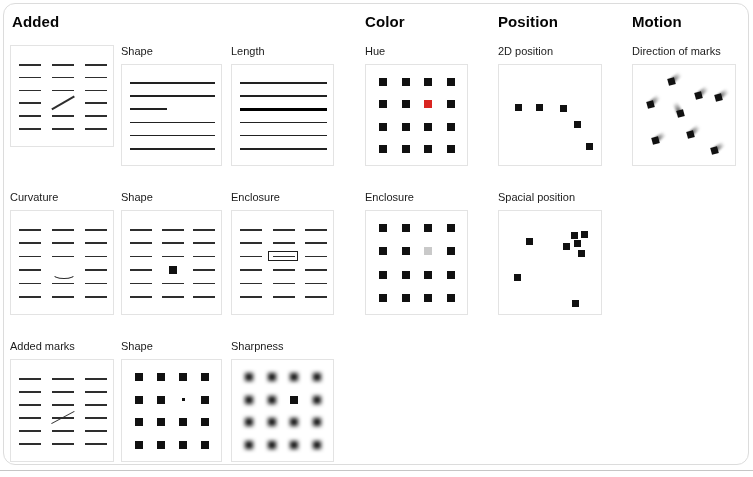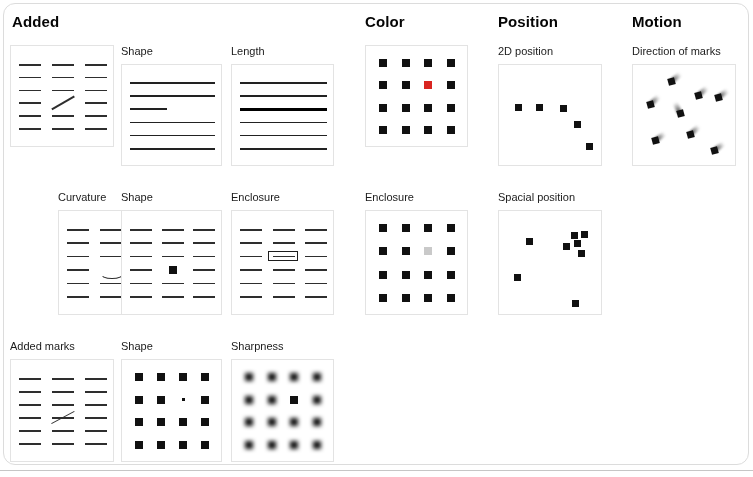--- a/index.html
+++ b/index.html
@@ -75,20 +75,21 @@
       <div class="card-box" style="height: 100px;">
         <div class="fig" style="left: 8px; top: 17px; width: 87px; height: 1.5px; background: rgb(34, 34, 34);"></div>
         <div class="fig" style="left: 8px; top: 30.2px; width: 87px; height: 1.5px; background: rgb(34, 34, 34);"></div>
         <div class="fig" style="left: 8px; top: 43.4px; width: 87px; height: 3px; background: rgb(0, 0, 0);"></div>
         <div class="fig" style="left: 8px; top: 56.6px; width: 87px; height: 1.5px; background: rgb(34, 34, 34);"></div>
         <div class="fig" style="left: 8px; top: 69.8px; width: 87px; height: 1.5px; background: rgb(34, 34, 34);"></div>
         <div class="fig" style="left: 8px; top: 83px; width: 87px; height: 1.5px; background: rgb(34, 34, 34);"></div>
       </div>
     </div>
     <div class="card" style="left: 365px; top: 45px; width: 103px;">
+      <div class="card-label">Hue</div>
       <div class="card-box" style="height: 100px;">
         <div class="fig" style="left: 13px; top: 13px; width: 8px; height: 8px; background: rgb(17, 17, 17); filter: none;"></div>
         <div class="fig" style="left: 35.6667px; top: 13px; width: 8px; height: 8px; background: rgb(17, 17, 17); filter: none;"></div>
         <div class="fig" style="left: 58.3333px; top: 13px; width: 8px; height: 8px; background: rgb(17, 17, 17); filter: none;"></div>
         <div class="fig" style="left: 81px; top: 13px; width: 8px; height: 8px; background: rgb(17, 17, 17); filter: none;"></div>
         <div class="fig" style="left: 13px; top: 35.3333px; width: 8px; height: 8px; background: rgb(17, 17, 17); filter: none;"></div>
         <div class="fig" style="left: 35.6667px; top: 35.3333px; width: 8px; height: 8px; background: rgb(17, 17, 17); filter: none;"></div>
         <div class="fig" style="left: 58.3333px; top: 35.3333px; width: 8px; height: 8px; background: rgb(217, 37, 33); filter: none;"></div>
         <div class="fig" style="left: 81px; top: 35.3333px; width: 8px; height: 8px; background: rgb(17, 17, 17); filter: none;"></div>
         <div class="fig" style="left: 13px; top: 57.6667px; width: 8px; height: 8px; background: rgb(17, 17, 17); filter: none;"></div>
@@ -125,21 +126,21 @@
         <div class="fig" style="left: 47px; top: 45.5px; width: 14px; height: 5px; background: linear-gradient(90deg, rgba(30, 30, 30, 0.9) 0%, rgba(30, 30, 30, 0) 85%); transform-origin: 0px 50%; transform: rotate(-115deg); filter: blur(1.2px); border-radius: 2px;"></div>
         <div class="fig" style="left: 43.5px; top: 44.5px; width: 7px; height: 7px; background: rgb(17, 17, 17); transform: rotate(-15deg);"></div>
         <div class="fig" style="left: 22px; top: 72.5px; width: 14px; height: 5px; background: linear-gradient(90deg, rgba(30, 30, 30, 0.9) 0%, rgba(30, 30, 30, 0) 85%); transform-origin: 0px 50%; transform: rotate(-35deg); filter: blur(1.2px); border-radius: 2px;"></div>
         <div class="fig" style="left: 18.5px; top: 71.5px; width: 7px; height: 7px; background: rgb(17, 17, 17); transform: rotate(-15deg);"></div>
         <div class="fig" style="left: 57px; top: 66.5px; width: 14px; height: 5px; background: linear-gradient(90deg, rgba(30, 30, 30, 0.9) 0%, rgba(30, 30, 30, 0) 85%); transform-origin: 0px 50%; transform: rotate(-42deg); filter: blur(1.2px); border-radius: 2px;"></div>
         <div class="fig" style="left: 53.5px; top: 65.5px; width: 7px; height: 7px; background: rgb(17, 17, 17); transform: rotate(-15deg);"></div>
         <div class="fig" style="left: 81px; top: 82.5px; width: 14px; height: 5px; background: linear-gradient(90deg, rgba(30, 30, 30, 0.9) 0%, rgba(30, 30, 30, 0) 85%); transform-origin: 0px 50%; transform: rotate(-35deg); filter: blur(1.2px); border-radius: 2px;"></div>
         <div class="fig" style="left: 77.5px; top: 81.5px; width: 7px; height: 7px; background: rgb(17, 17, 17); transform: rotate(-15deg);"></div>
       </div>
     </div>
-    <div class="card" style="left: 10px; top: 191px; width: 104px; margin-left: 48px;">
+    <div class="card" style="left: 10px; top: 191px; width: 104px;">
       <div class="card-label">Curvature</div>
       <div class="card-box" style="height: 103px;">
         <div class="fig" style="left: 8px; top: 18px; width: 22px; height: 1.5px; background: rgb(46, 46, 46);"></div>
         <div class="fig" style="left: 41px; top: 18px; width: 22px; height: 1.5px; background: rgb(46, 46, 46);"></div>
         <div class="fig" style="left: 74px; top: 18px; width: 22px; height: 1.5px; background: rgb(46, 46, 46);"></div>
         <div class="fig" style="left: 8px; top: 31.4px; width: 22px; height: 1.5px; background: rgb(46, 46, 46);"></div>
         <div class="fig" style="left: 41px; top: 31.4px; width: 22px; height: 1.5px; background: rgb(46, 46, 46);"></div>
         <div class="fig" style="left: 74px; top: 31.4px; width: 22px; height: 1.5px; background: rgb(46, 46, 46);"></div>
         <div class="fig" style="left: 8px; top: 44.8px; width: 22px; height: 1.5px; background: rgb(46, 46, 46);"></div>
         <div class="fig" style="left: 41px; top: 44.8px; width: 22px; height: 1.5px; background: rgb(46, 46, 46);"></div>

